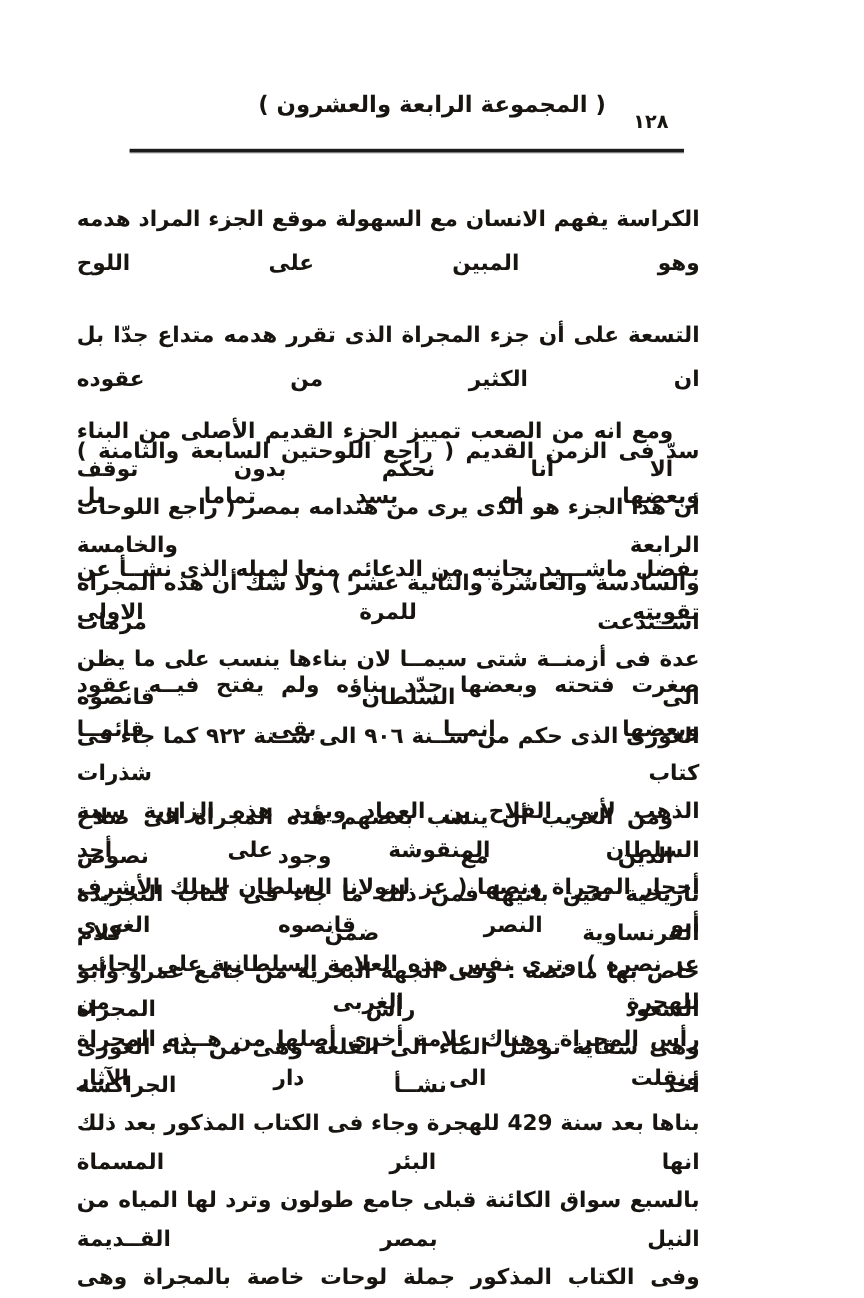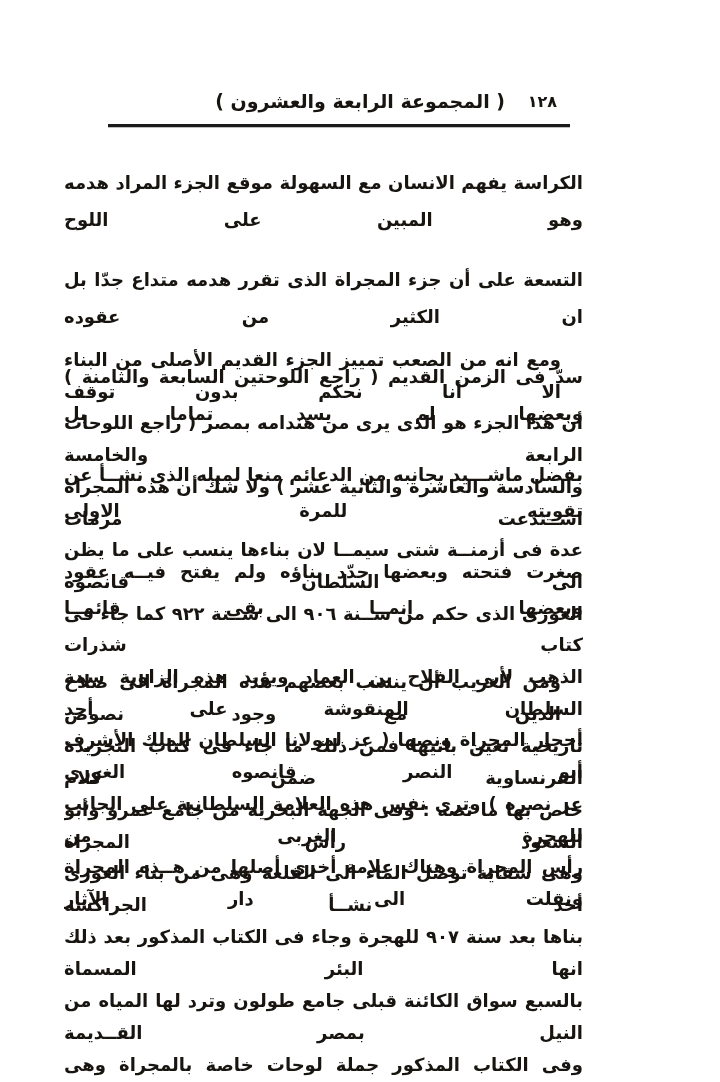--- a/index.html
+++ b/index.html
@@ -7,21 +7,21 @@
     position:relative;
     width:720px;height:1082px;
     margin:0 auto;
     background:#ffffff;
     font-family:"DejaVu Sans",sans-serif;
     font-weight:700;
     color:#181410;
     overflow:hidden;
   }
   .hdr-title{
-    position:absolute;top:90px;left:225px;width:280px;
+    position:absolute;top:76px;left:225px;width:280px;
     direction:rtl;text-align:center;
     font-size:19px;letter-spacing:0;
     white-space:nowrap;
   }
   .page-num{
     position:absolute;top:92px;left:484px;width:48px;
     text-align:right;font-size:16px;margin-left:25px;
   }
   .rule{
     position:absolute;top:124px;left:108px;width:462px;height:3px;
@@ -75,19 +75,19 @@
     <div class="ln">أحجار المجراة ونصها ( عز لمولانا السلطان الملك الأشرف أبو النصر قانصوه الغورى</div>
     <div class="ln">عز نصره ) وترى نفس هذه العلامة السلطانية على الجانب للهجرة الغربى من</div>
     <div class="ln">رأس المجراة وهناك علامة أخرى أصلها من هــذه المجراة ونقلت الى دار الآثار</div>
   </div>
 
   <div class="para p3">
     <div class="ln first">ومن الغريب أن ينسب بعضهم هذه المجراة الى صلاح الدين مع وجود نصوص</div>
     <div class="ln">تاريخية تعين بانيها فمن ذلك ما جاء فى كتاب التجريدة الفرنساوية ضمن كلام</div>
     <div class="ln">خاص بها ما نصه : وفى الجهة البحرية من جامع عمرو وأبو السعود رأس المجراة</div>
     <div class="ln">وهى سقاية توصل الماء الى القلعة وهى من بناء الغورى أحد نشــأ الجراكسه</div>
-    <div class="ln">بناها بعد سنة ٩٠٧ للهجرة وجاء فى الكتاب المذكور بعد ذلك انها البئر المسماة</div>
+    <div class="ln">بناها بعد سنة 429 للهجرة وجاء فى الكتاب المذكور بعد ذلك انها البئر المسماة</div>
     <div class="ln">بالسبع سواق الكائنة قبلى جامع طولون وترد لها المياه من النيل بمصر القــديمة</div>
     <div class="ln">وفى الكتاب المذكور جملة لوحات خاصة بالمجراة وهى مفيدة جدا فى بابها ومن</div>
 
   </div>
 
 </div>
 
 </body></html>

